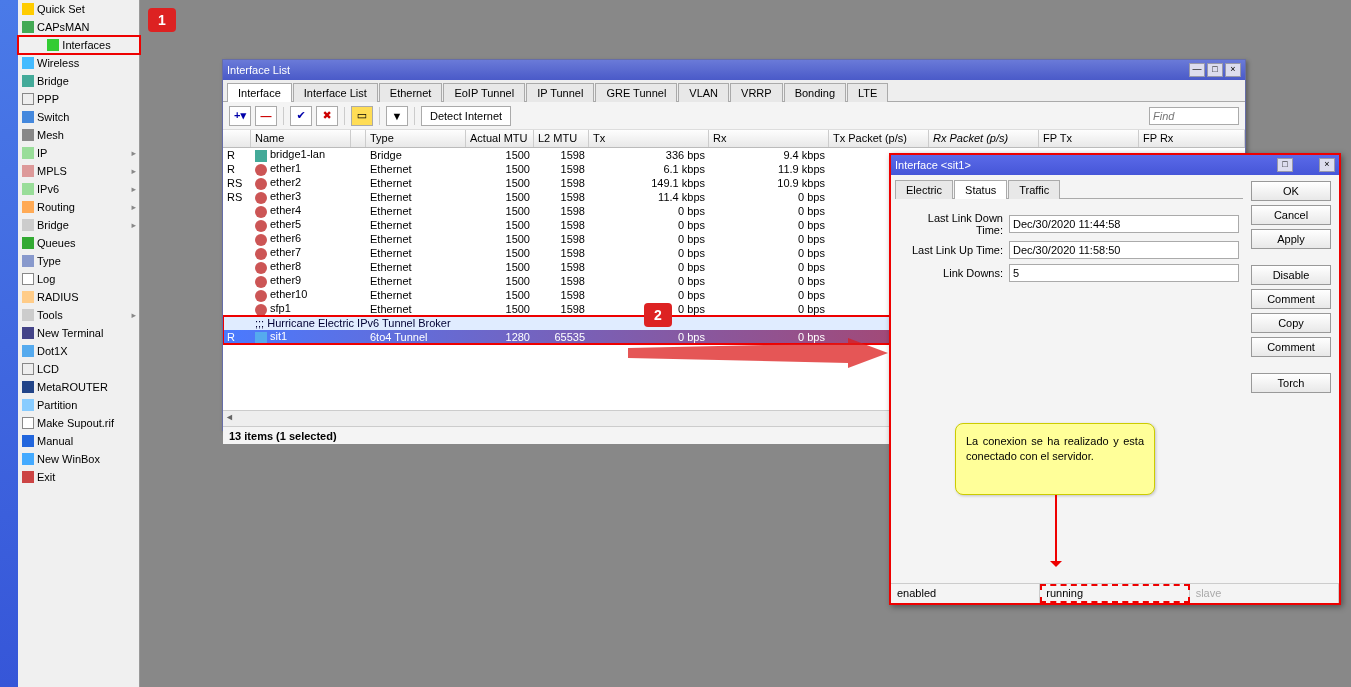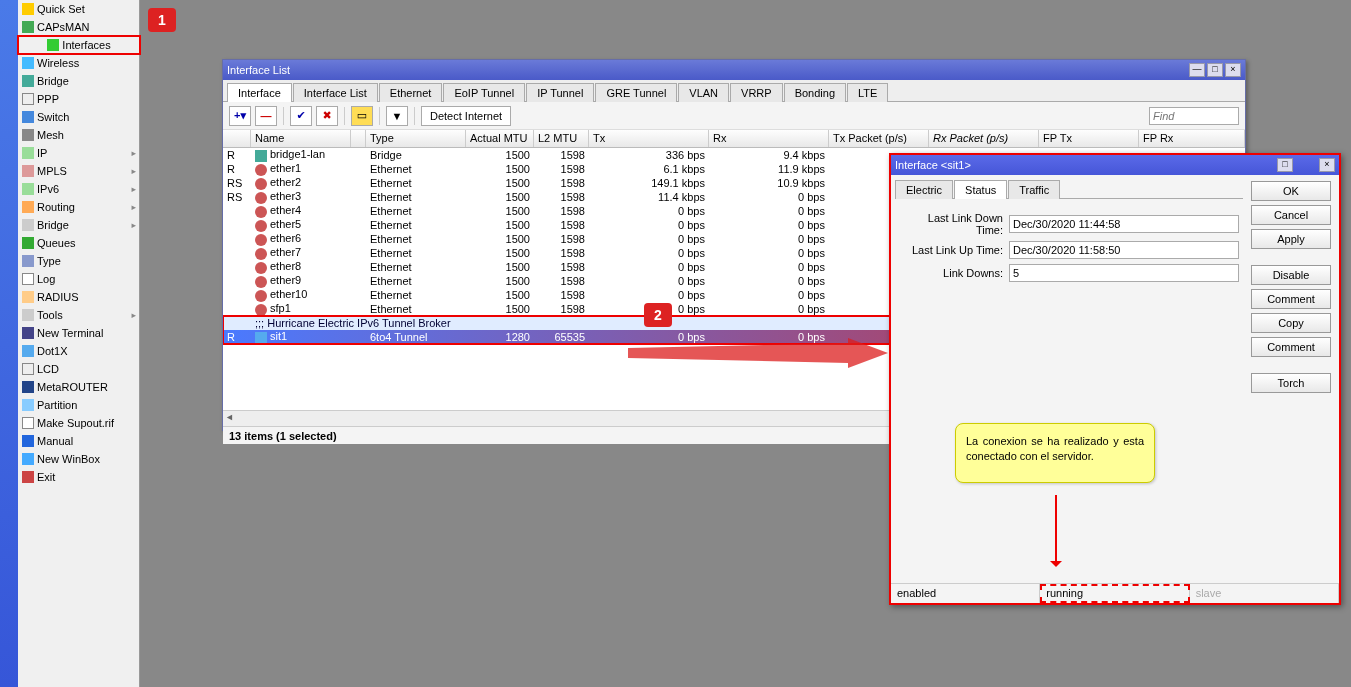--- a/index.html
+++ b/index.html
@@ -57,21 +57,21 @@
 .dbtn { height: 20px; border: 1px solid #999; background: linear-gradient(#fff,#e8e8e8); cursor: pointer; }
 .detail-tabs { display: flex; border-bottom: 1px solid #aaa; height: 20px; }
 .form-row { display: flex; align-items: center; margin: 5px 0; }
 .form-row label { width: 110px; text-align: right; padding-right: 6px; }
 .form-row input { flex: 1; height: 18px; border: 1px solid #aaa; padding: 0 3px; background: #fff; }
 .detail-status { height: 20px; border-top: 1px solid #ccc; display: flex; }
 .detail-status > div { flex: 1; padding: 3px 6px; border-right: 1px solid #ccc; }
 .running-box { outline: 2px dashed #e00; outline-offset: -2px; }
 
 
-.callout { position: absolute; left: 64px; top: 268px; width: 200px; height: 60px; background: #ffff99; border: 1px solid #cc0; border-radius: 8px; padding: 10px; z-index: 60; line-height: 1.4; box-shadow: 1px 1px 3px rgba(0,0,0,.2); text-align: justify; }
+.callout { position: absolute; left: 64px; top: 268px; width: 200px; height: 72px; background: #ffff99; border: 1px solid #cc0; border-radius: 8px; padding: 10px; z-index: 60; line-height: 1.4; box-shadow: 1px 1px 3px rgba(0,0,0,.2); text-align: justify; }
 .callout-arrow { position: absolute; left: 164px; top: 340px; width: 2px; height: 70px; background: #e00; z-index: 60; }
 .callout-arrow::after { content: ''; position: absolute; bottom: -8px; left: -5px; border: 6px solid transparent; border-top-color: #e00; }
 
 
 .red-arrow { position: absolute; left: 628px; top: 338px; width: 260px; height: 30px; z-index: 40; }
 .red-arrow svg { width: 100%; height: 100%; }
 
 
 .c0 { width: 28px; } .c1 { width: 100px; } .c2 { width: 15px; } .c3 { width: 100px; }
 .c4 { width: 68px; } .c5 { width: 55px; } .c6 { width: 120px; } .c7 { width: 120px; }

